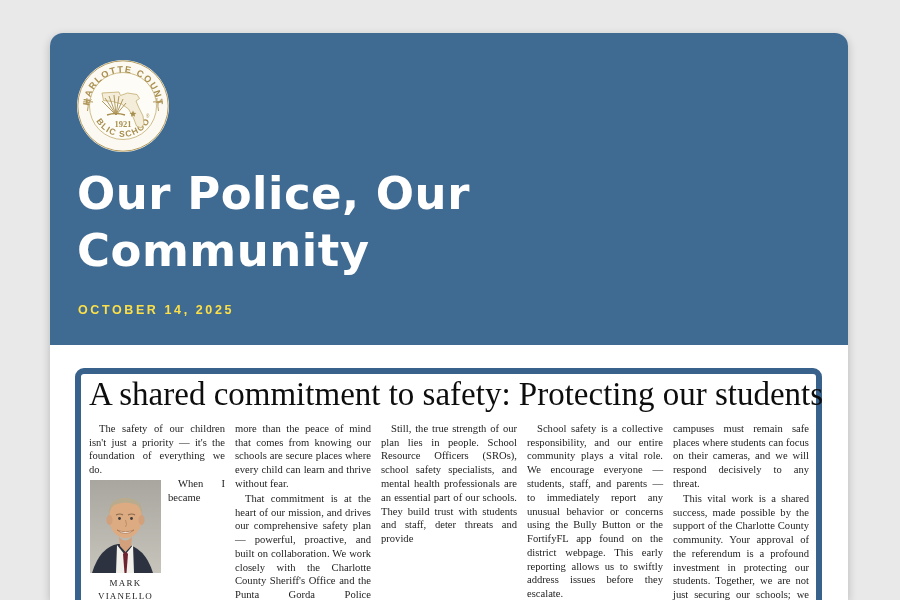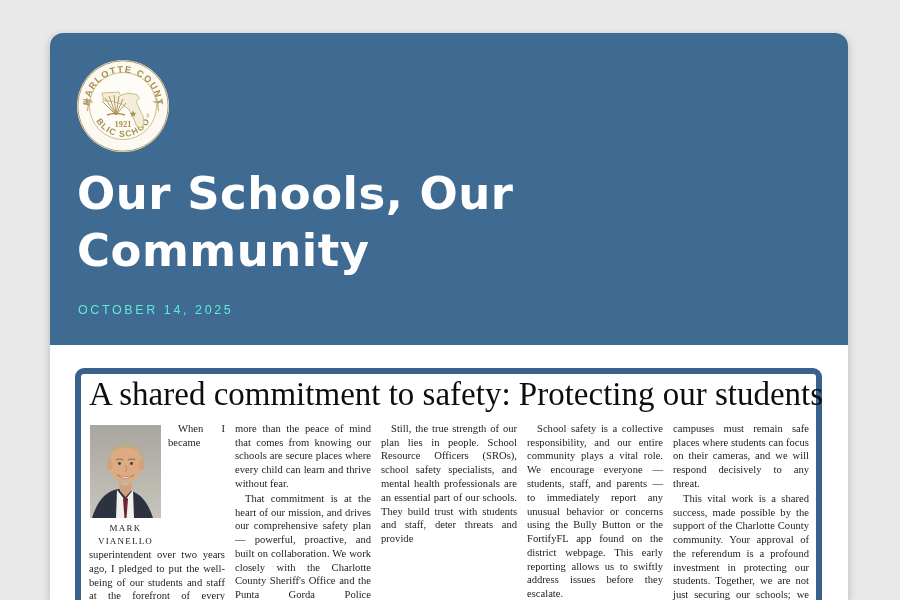--- a/index.html
+++ b/index.html
@@ -32,23 +32,23 @@
     width: 580px;
     color: #ffffff;
     font-family: "DejaVu Sans", sans-serif;
     font-weight: bold;
     font-size: 45px;
     line-height: 1.26;
     letter-spacing: 0.5px;
   }
   .newsletter-date {
     position: absolute; left: 28px; top: 270px;
-    color: #5eead4;
+    color: #fde047;
     font-size: 12.5px;
-    font-weight: normal;
+    font-weight: bold;
     letter-spacing: 2.6px;
   }
 
   .article {
     position: absolute; left: 25px; top: 335px;
     width: 719px; height: 420px;
     background: #ffffff;
     border: 6px solid #38618b;
     border-radius: 9px;
     padding: 2px 8px 0 8px;
@@ -128,31 +128,32 @@
 
         <g stroke="#a98f4e" stroke-width="0.9" fill="none">
           <path d="M 40,56 L 26,42 M 40,56 L 29,39 M 40,56 L 33,37 M 40,56 L 38,36 M 40,56 L 43,37 M 40,56 L 47,40 M 40,56 L 50,44"></path>
           <path d="M 31,56 q 9,-3 18,0" stroke-width="1.4"></path>
         </g>
         <path d="M 57,51.5 l 1,2.2 2.4,0.2 -1.8,1.6 0.5,2.3 -2.1,-1.2 -2.1,1.2 0.5,-2.3 -1.8,-1.6 2.4,-0.2 z" fill="#a98f4e"></path>
         <text x="47" y="68" text-anchor="middle" font-family="Liberation Serif, serif" font-size="8.5" fill="#a98f4e" font-weight="bold">1921</text>
         <text x="70" y="59" font-family="Liberation Sans, sans-serif" font-size="4.5" fill="#a98f4e">®</text>
       </svg>
 
-      <h1 class="newsletter-title" style="margin:0;">Our Schools, Our Community</h1>
+      <h1 class="newsletter-title" style="margin:0;">Our Police, Our Community</h1>
 
       <div class="newsletter-date">OCTOBER 14, 2025</div>
     </div>
 
     <div class="article">
       <h2 class="headline">A shared commitment to safety: Protecting our students</h2>
 
       <div class="cols">
 
         <div class="col">
+          <p class="ind">The safety of our children isn't just a priority — it's the foundation of everything we do.</p>
           <div class="photo-block">
             <svg class="photo" viewBox="0 0 71 93">
               <defs>
                 <linearGradient id="pbg" x1="0" y1="0" x2="0" y2="1">
                   <stop offset="0" stop-color="#a8a69e"></stop>
                   <stop offset="1" stop-color="#c7c4bc"></stop>
                 </linearGradient>
               </defs>
               <rect width="71" height="93" fill="url(#pbg)"></rect>
 

